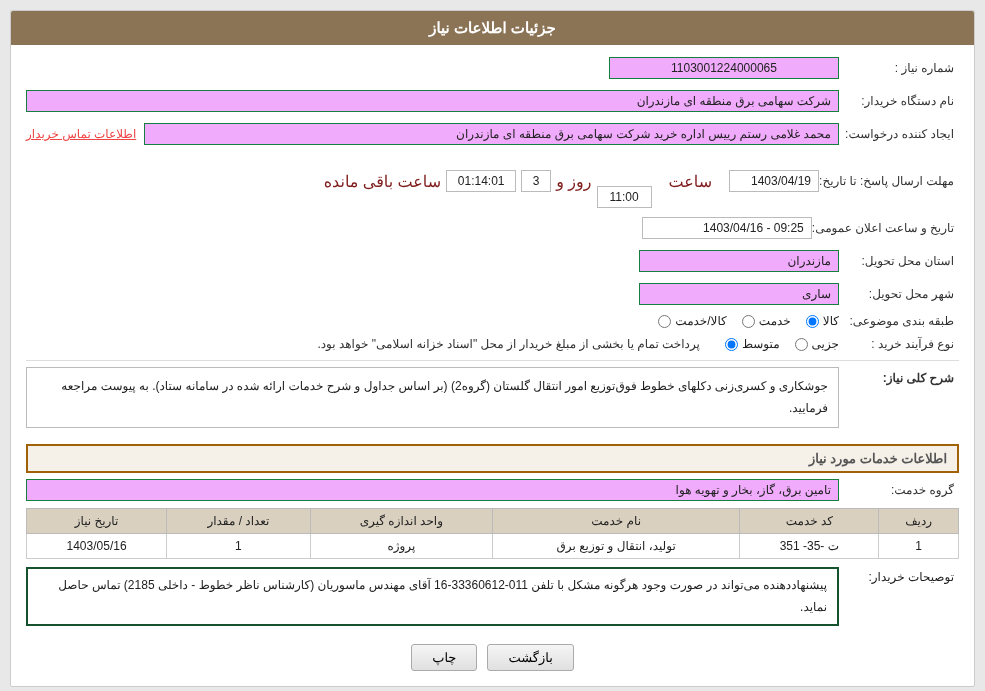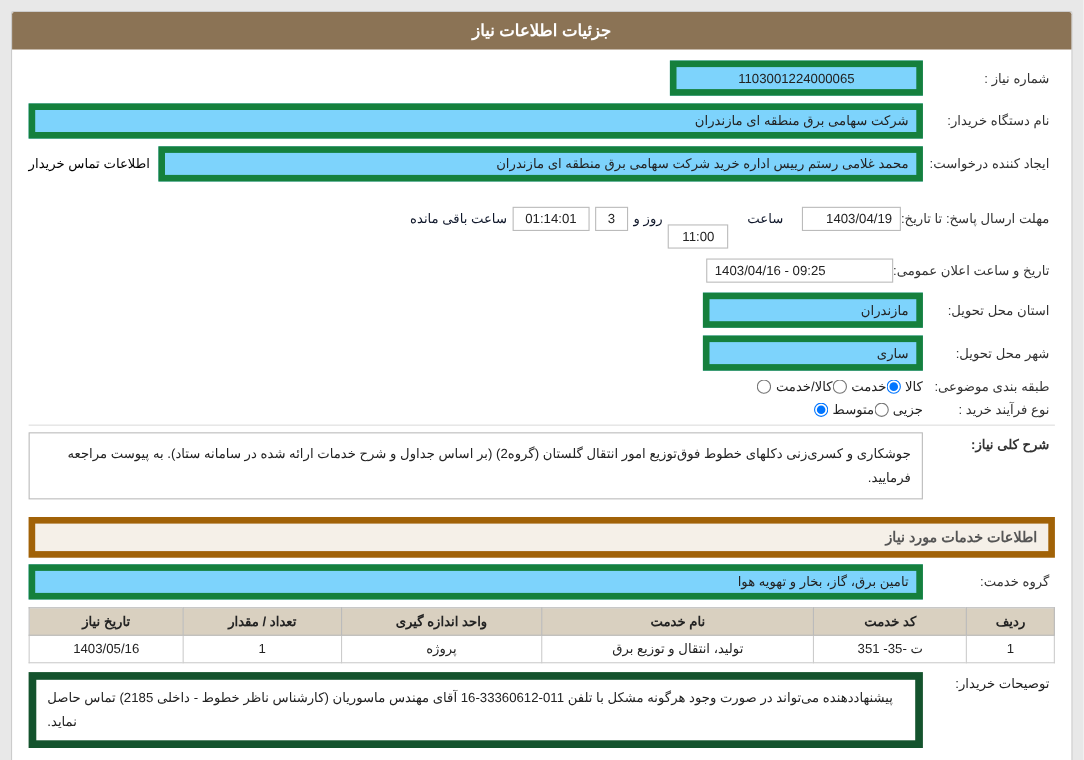--- a/index.html
+++ b/index.html
@@ -41,64 +41,66 @@
     }
     .label {
       font-size: 12px;
       color: #333;
       white-space: nowrap;
       min-width: 120px;
       text-align: right;
       padding-right: 5px;
     }
     .value-box {
-      border: 6px solid #15803d;
-      background: #7dd3fc;
+      border: 1px solid #15803d;
+      background: #f0abfc;
       padding: 3px 7px;
       min-height: 22px;
       font-size: 12px;
       flex: 1;
     }
     .link-blue {
-      color: #000000;
+      color: #ef4444;
+      text-decoration: underline;
       cursor: pointer;
       font-size: 12px;
     }
     .small-box {
       border: 1px solid #bbb;
       background: #fff;
       padding: 3px 7px;
       min-height: 22px;
       font-size: 12px;
     }
     
     .radio-row {
       display: flex;
       align-items: center;
       margin-bottom: 7px;
     }
     .radio-group {
       display: flex;
+      gap: 15px;
       align-items: center;
       flex-direction: row-reverse;
     }
     .radio-item {
       display: flex;
       align-items: center;
       gap: 4px;
       font-size: 12px;
       direction: rtl;
     }
     .radio-item input[type="radio"] {
       margin: 0;
     }
     
     .section-title {
       background: #f5f0e8;
-      border: 6px solid #a16207;
+      border: 2px solid #a16207;
       padding: 5px 10px;
       font-size: 13px;
       font-weight: bold;
       color: #555;
       margin: 8px 0 6px 0;
     }
     
     .description-box {
       border: 1px solid #bbb;
       background: #fff;
@@ -115,21 +117,21 @@
       width: 100%;
       border-collapse: collapse;
       margin-bottom: 8px;
       font-size: 12px;
     }
     .services-table th {
       background: #d9d0c0;
       border: 1px solid #bbb;
       padding: 5px 8px;
       text-align: center;
-      font-weight: bold;
+      font-weight: normal;
     }
     .services-table td {
       border: 1px solid #ccc;
       padding: 5px 8px;
       text-align: center;
     }
     .services-table tr:nth-child(even) td {
       background: #f9f9f9;
     }
     
@@ -139,28 +141,28 @@
       margin-bottom: 8px;
     }
     .notes-label {
       min-width: 120px;
       text-align: right;
       padding-right: 5px;
       font-size: 12px;
       padding-top: 3px;
     }
     .notes-box {
-      border: 7px solid #14532d;
+      border: 2px solid #14532d;
       background: #fff;
       padding: 6px 10px;
       font-size: 12px;
       line-height: 1.8;
       flex: 1;
       min-height: 55px;
-      text-align: left;
+      text-align: right;
     }
     
     .button-row {
       display: flex;
       justify-content: center;
       gap: 10px;
       padding: 10px 0 5px 0;
     }
     .btn {
       padding: 5px 20px;
@@ -174,22 +176,22 @@
     .relative-wrapper {
       position: relative;
       overflow: hidden;
     }
     .divider {
       border: none;
       border-top: 1px solid #ddd;
       margin: 6px 0;
     }
     .inline-label {
-      font-size: 12px;
-      color: #0f172a;
+      font-size: 16px;
+      color: #7f1d1d;
       white-space: nowrap;
     }
     .purchase-type-row {
       display: flex;
       align-items: center;
       margin-bottom: 7px;
     }
     .payment-note {
       font-size: 12px;
       color: #333;
@@ -233,21 +235,21 @@
         <span class="inline-label" style="margin: 0 17px;">ساعت</span>
         <div class="small-box" style="min-width:55px;text-align:center;margin-top:32px;">11:00</div>
         <span class="inline-label" style="margin: 0 5px;">روز و</span>
         <div class="small-box" style="min-width:30px;text-align:center;">3</div>
         <div class="small-box" style="min-width:70px;text-align:center;direction:ltr;margin-right:5px;">01:14:01</div>
         <span class="inline-label" style="margin: 0 5px;">ساعت باقی مانده</span>
       </div>
 
       <div class="info-row">
         <span class="label">تاریخ و ساعت اعلان عمومی:</span>
-        <div class="small-box" style="min-width:170px;text-align:left;direction:ltr;">1403/04/16 - 09:25</div>
+        <div class="small-box" style="min-width:170px;text-align:right;direction:ltr;">1403/04/16 - 09:25</div>
       </div>
 
       <div class="info-row">
         <span class="label">استان محل تحویل:</span>
         <div class="value-box" style="max-width:200px;">مازندران</div>
       </div>
 
       <div class="info-row">
         <span class="label">شهر محل تحویل:</span>
         <div class="value-box" style="max-width:200px;">ساری</div>
@@ -276,20 +278,21 @@
         <div class="radio-group">
           <div class="radio-item">
             <span>متوسط</span>
             <input type="radio" name="purchase_type" value="motavaset" checked="" style="">
           </div>
           <div class="radio-item">
             <span>جزیی</span>
             <input type="radio" name="purchase_type" value="jozi" style="">
           </div>
         </div>
+        <span class="payment-note" style="margin-right:20px;">پرداخت تمام یا بخشی از مبلغ خریدار از محل "اسناد خزانه اسلامی" خواهد بود.</span>
       </div>
 
       <hr class="divider">
 
       <div class="info-row" style="align-items:flex-start;">
         <span class="label" style="padding-top:4px;font-weight:bold;">شرح کلی نیاز:</span>
         <div class="description-box">جوشکاری و کسری‌زنی دکلهای خطوط فوق‌توزیع امور انتقال گلستان (گروه2) (بر اساس جداول و شرح خدمات ارائه شده در سامانه ستاد). به پیوست مراجعه فرمایید.</div>
       </div>
 
       <div class="section-title">اطلاعات خدمات مورد نیاز</div>

